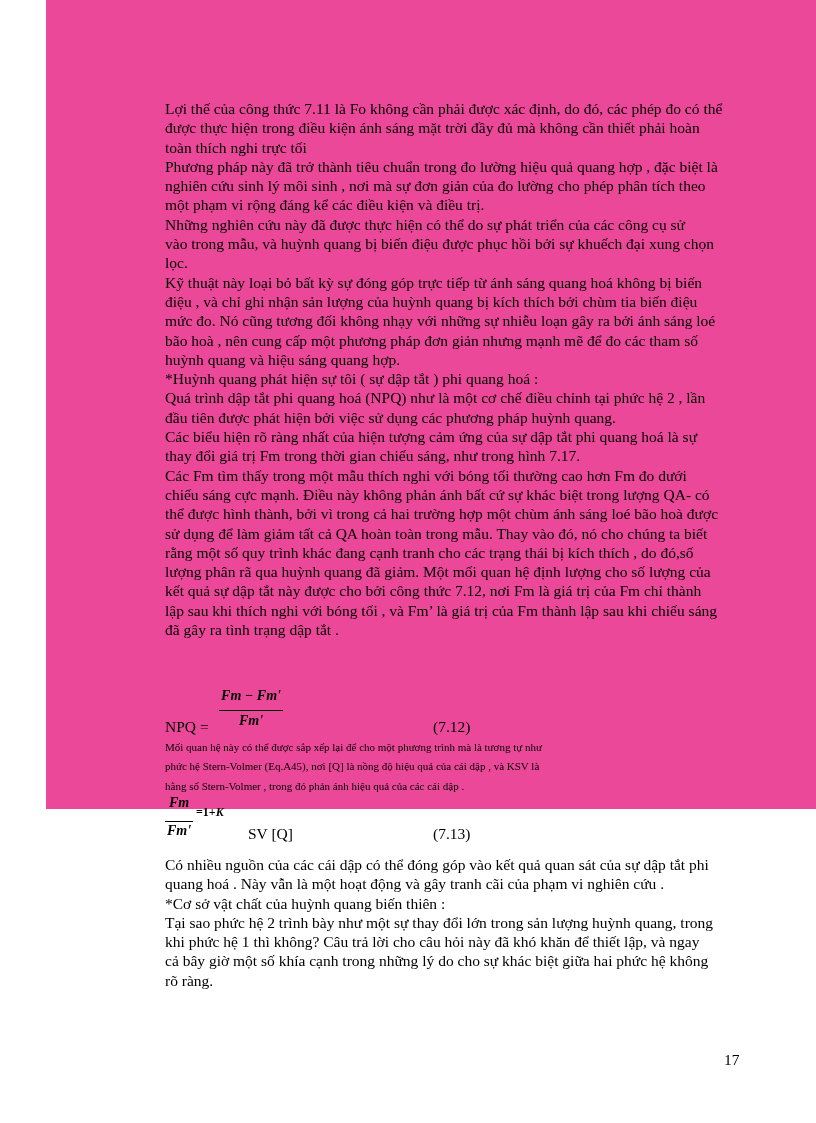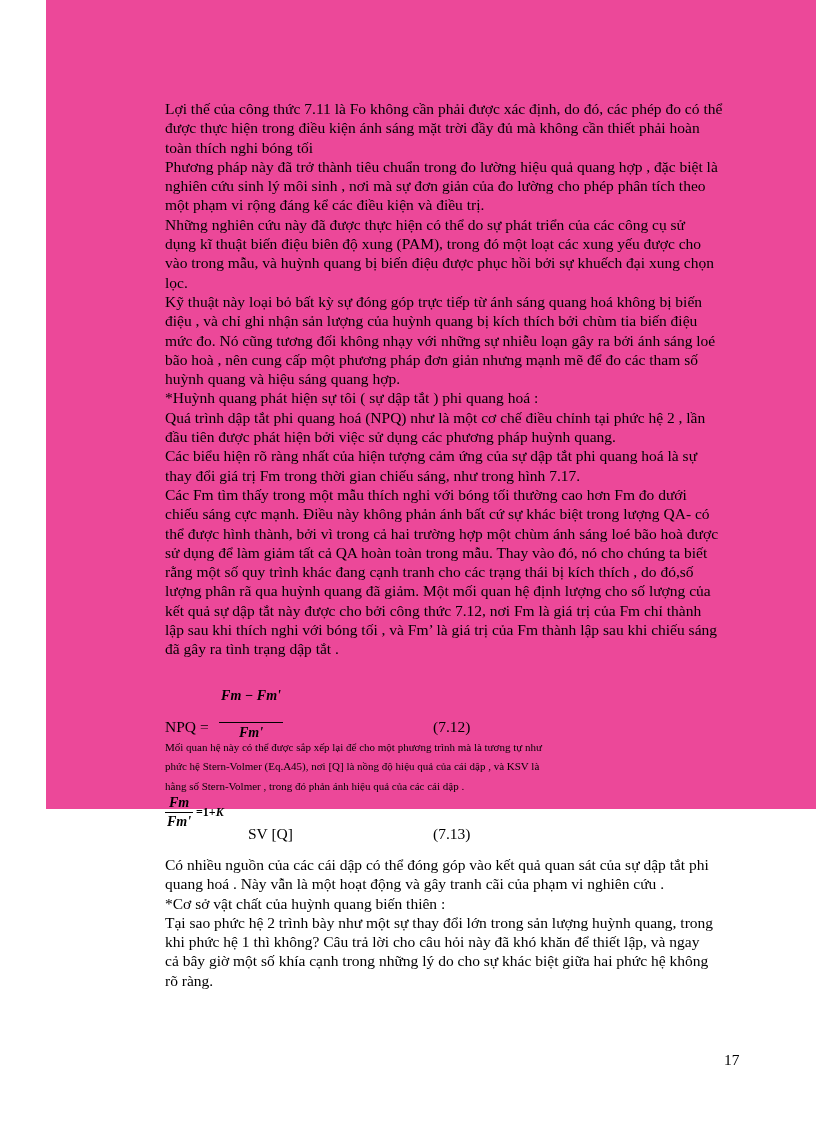--- a/index.html
+++ b/index.html
@@ -6,52 +6,51 @@
   body { width: 816px; height: 1123px; position: relative; overflow: hidden;
          font-family: "Liberation Serif", "DejaVu Serif", serif; color: #000; }
   .page { position: absolute; left: 0; top: 0; width: 816px; height: 809px; background: #ec4899; margin-left: 46px; }
   .body-text { position: absolute; left: 119px; top: 99px; width: 600px;
                font-size: 15.5px; line-height: 19.3px; white-space: nowrap; }
   .line { display: block; height: 19.3px; }
   .eq1 { position: absolute; left: 119px; top: 688px; width: 400px; height: 52px; font-size: 15.5px; }
   .eq1 .lhs { position: absolute; left: 0; top: 30px; }
   .eq1 .frac { position: absolute; left: 54px; top: 0; width: 64px; text-align: center;
                font-weight: bold; font-style: italic; font-size: 14px; }
-  .eq1 .num { display: block; padding-bottom: 18px; border-bottom: 1.5px solid #000; }
+  .eq1 .num { display: block; padding-bottom: 6px; border-bottom: 1.5px solid #000; }
   .eq1 .den { display: block; padding-top: 2px; }
   .eq1 .tag { position: absolute; left: 268px; top: 30px; }
   .body-text2 { position: absolute; left: 119px; top: 738px; width: 600px;
                 font-size: 11px; line-height: 19.3px; white-space: nowrap; }
   .eq2 { position: absolute; left: 119px; top: 795px; width: 400px; height: 50px; font-size: 15.5px; }
   .eq2 .frac { position: absolute; left: 0; top: 0; width: 28px; text-align: center;
                font-weight: bold; font-style: italic; font-size: 14px; }
-  .eq2 .num { display: block; border-bottom: 1.5px solid #000; padding-bottom: 1px; }
+  .eq2 .num { display: block; border-bottom: 1.5px solid #000; padding-bottom: 10px; }
   .eq2 .den { display: block; padding-top: 1px; }
   .eq2 .rhs { position: absolute; left: 31px; top: 10px; font-weight: bold; font-size: 12px; }
   .eq2 .rhs .k { font-style: italic; }
   .eq2 .sub { position: absolute; left: 83px; top: 30px; }
   .eq2 .tag { position: absolute; left: 268px; top: 30px; }
   .body-text3 { position: absolute; left: 119px; top: 855px; width: 610px;
                 font-size: 15.5px; line-height: 19.3px; white-space: nowrap; }
   .page-number { position: absolute; left: 678px; top: 1051px; font-size: 15.5px; }
 </style>
 </head>
 <body>
 
 <div class="page">
 
   <div class="body-text">
     <span class="line">Lợi thế của công thức 7.11 là Fo không cần phải được xác định,  do đó, các phép đo có thể</span>
     <span class="line">được thực hiện  trong  điều kiện  ánh sáng mặt trời  đầy đủ mà không  cần thiết  phải hoàn</span>
-    <span class="line">toàn thích  nghi  bóng tối</span>
+    <span class="line">toàn thích  nghi  trực tối</span>
     <span class="line">Phương pháp này đã trở thành tiêu  chuẩn trong đo lường  hiệu  quả quang hợp  , đặc biệt là</span>
     <span class="line">nghiên  cứu sinh  lý  môi  sinh  , nơi mà sự đơn giản  của đo lường  cho phép phân tích  theo</span>
     <span class="line">một phạm vi rộng đáng kể các điều kiện  và điều trị.</span>
     <span class="line"> Những nghiên  cứu này đã được thực hiện  có thể  do sự phát triển  của các công cụ sử</span>
-    <span class="line">dụng kĩ thuật  biến  điệu biên độ xung   (PAM), trong đó một loạt các xung  yếu được cho</span>
     <span class="line">vào trong mẫu, và huỳnh  quang bị biến  điệu được phục hồi bởi sự khuếch  đại xung  chọn</span>
     <span class="line">lọc.</span>
     <span class="line"> Kỹ thuật  này loại bỏ bất kỳ sự đóng góp trực tiếp từ ánh sáng quang hoá không  bị biến</span>
     <span class="line">điệu  , và chỉ ghi  nhận sản lượng  của huỳnh  quang bị kích  thích  bởi chùm tia biến  điệu</span>
     <span class="line">mức đo. Nó cũng tương đối không  nhạy với những  sự nhiễu  loạn gây ra bởi ánh sáng loé</span>
     <span class="line">bão hoà  , nên cung  cấp một phương  pháp đơn giản  nhưng mạnh  mẽ  để đo các tham  số</span>
     <span class="line">huỳnh  quang và hiệu  sáng quang hợp.</span>
     <span class="line">*Huỳnh  quang phát hiện  sự tôi ( sự dập tắt ) phi  quang hoá :</span>
     <span class="line">Quá trình  dập tắt phi quang  hoá (NPQ) như là một cơ chế điều  chỉnh  tại phức hệ 2 , lần</span>
     <span class="line">đầu tiên  được phát hiện  bởi việc  sử dụng  các phương pháp huỳnh  quang.</span>

